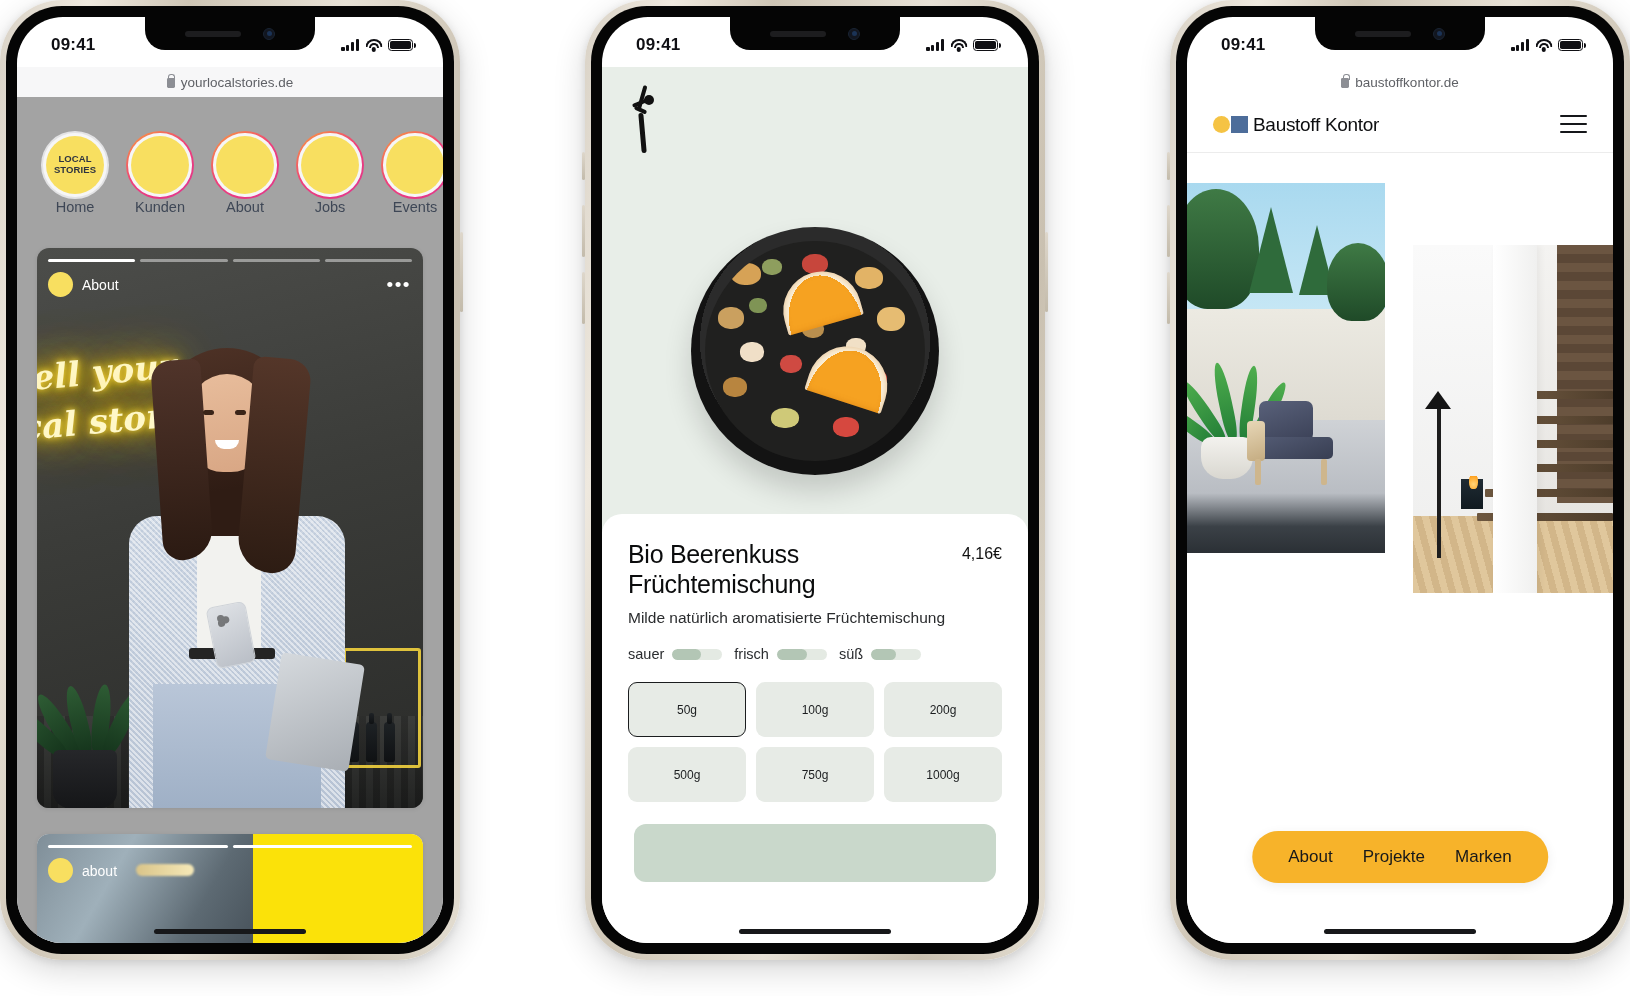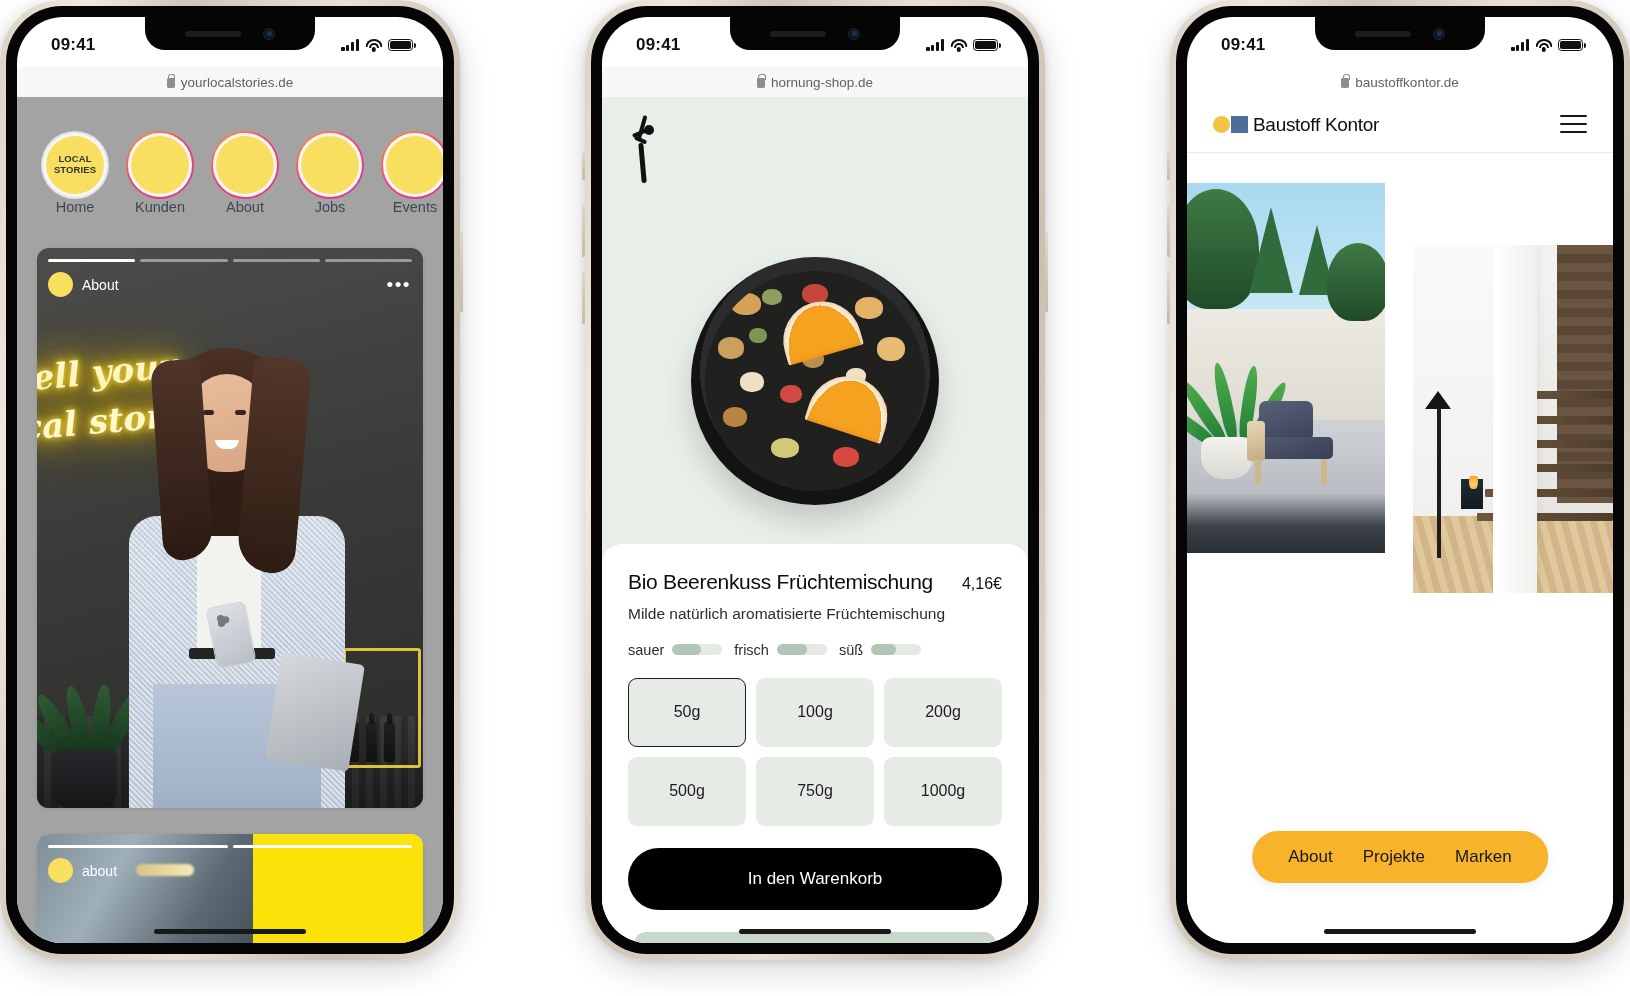--- a/index.html
+++ b/index.html
@@ -422,21 +422,21 @@
   .shop-sheet {
     position: relative;
     margin-top: -18px;
     background: #fff;
     border-radius: 20px 20px 0 0;
     padding: 26px 26px 0 26px;
     z-index: 3;
   }
   .prod-top { display:flex; align-items:flex-start; gap: 10px; }
   .prod-title {
-    font-size: 21px;
+    font-size: 25px;
     line-height: 1.18;
     color: #0b0c0d;
     letter-spacing: -.3px;
     flex: 1;
   }
   .prod-price {
     font-size: 16px;
     color: #111;
     white-space: nowrap;
     margin-top: 5px;
@@ -465,25 +465,25 @@
     border-radius: 7px;
     display:block;
   }
   .size-grid {
     display:grid;
     grid-template-columns: repeat(3, 1fr);
     gap: 10px;
     margin-top: 20px;
   }
   .size-btn {
-    height: 69px;
+    height: 55px;
     border-radius: 9px;
     background: #e7ebe6;
     display:flex; align-items:center; justify-content:center;
-    font-size: 16px;
+    font-size: 12px;
     color: #1b1d1f;
     border: 1.6px solid transparent;
   }
   .size-btn.selected {
     border-color: #1b1d1f;
     background: #e7ebe6;
   }
   .cart-btn {
     margin-top: 22px;
     height: 62px;
@@ -864,24 +864,20 @@
                     <span></span>
                     <span></span>
                     <span></span>
                   </span>
                 <span class="battery">
                     <i></i>
                   </span>
               </span>
             </div>
 
-            <div class="urlbar">
-              <span class="lock"></span>
-              <span>hornung-shop.de</span>
-            </div>
 
             <div class="page">
 
               <div class="shop-hero">
                 <div class="brand-logo">
                   <div class="blogo-stroke" style="left:12px; top:0; width:4px; height:26px; border-radius:3px; transform:rotate(16deg);"></div>
                   <div class="blogo-stroke" style="left:4px; top:16px; width:16px; height:4px; border-radius:3px; transform:rotate(-22deg);"></div>
                   <div class="blogo-stroke" style="left:6px; top:23px; width:13px; height:4px; border-radius:3px; transform:rotate(24deg);"></div>
                   <div class="blogo-stroke" style="left:12px; top:28px; width:5px; height:40px; border-radius:4px; transform:rotate(-5deg);"></div>
                   <div class="blogo-stroke" style="left:16px; top:10px; width:10px; height:10px; border-radius:50%;"></div>
@@ -942,21 +938,20 @@
 
                 <div class="size-grid">
                   <div class="size-btn selected">50g</div>
                   <div class="size-btn">100g</div>
                   <div class="size-btn">200g</div>
                   <div class="size-btn">500g</div>
                   <div class="size-btn">750g</div>
                   <div class="size-btn">1000g</div>
                 </div>
 
-                <div class="cart-btn">In den Warenkorb</div>
               </div>
 
               <div class="tabbar">
                 
                 
                 
                 
               </div>
 
             </div>

